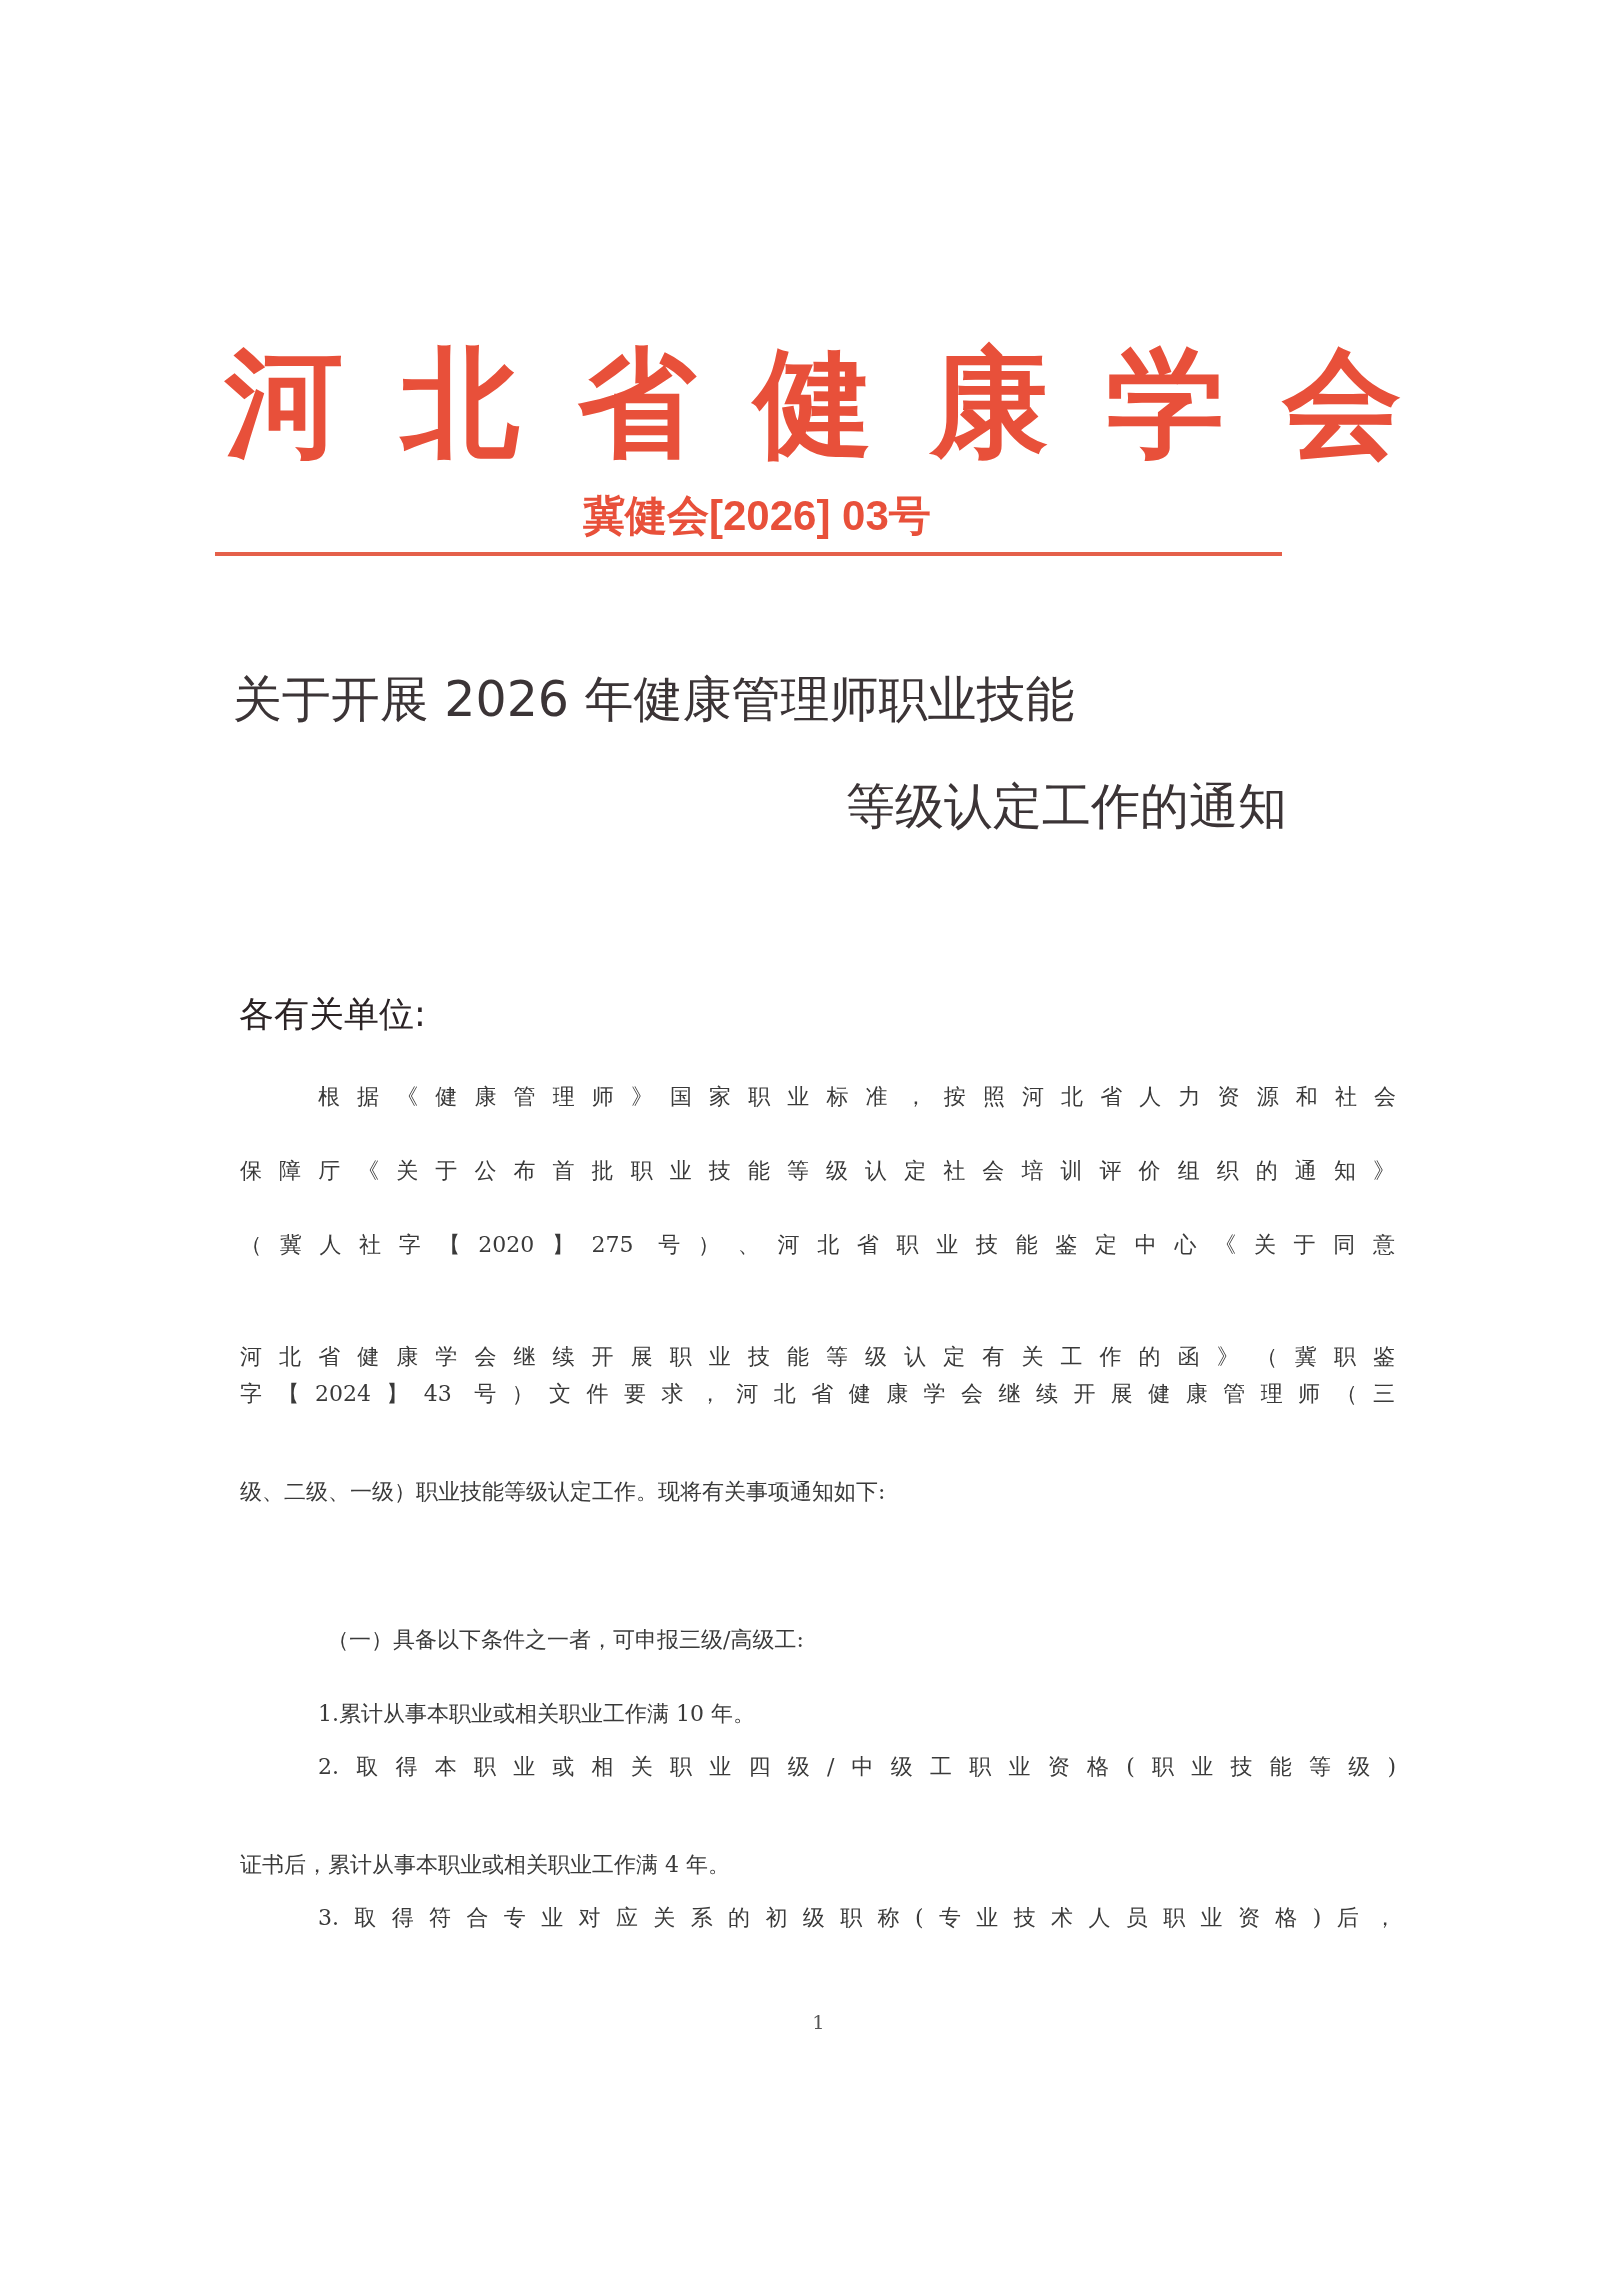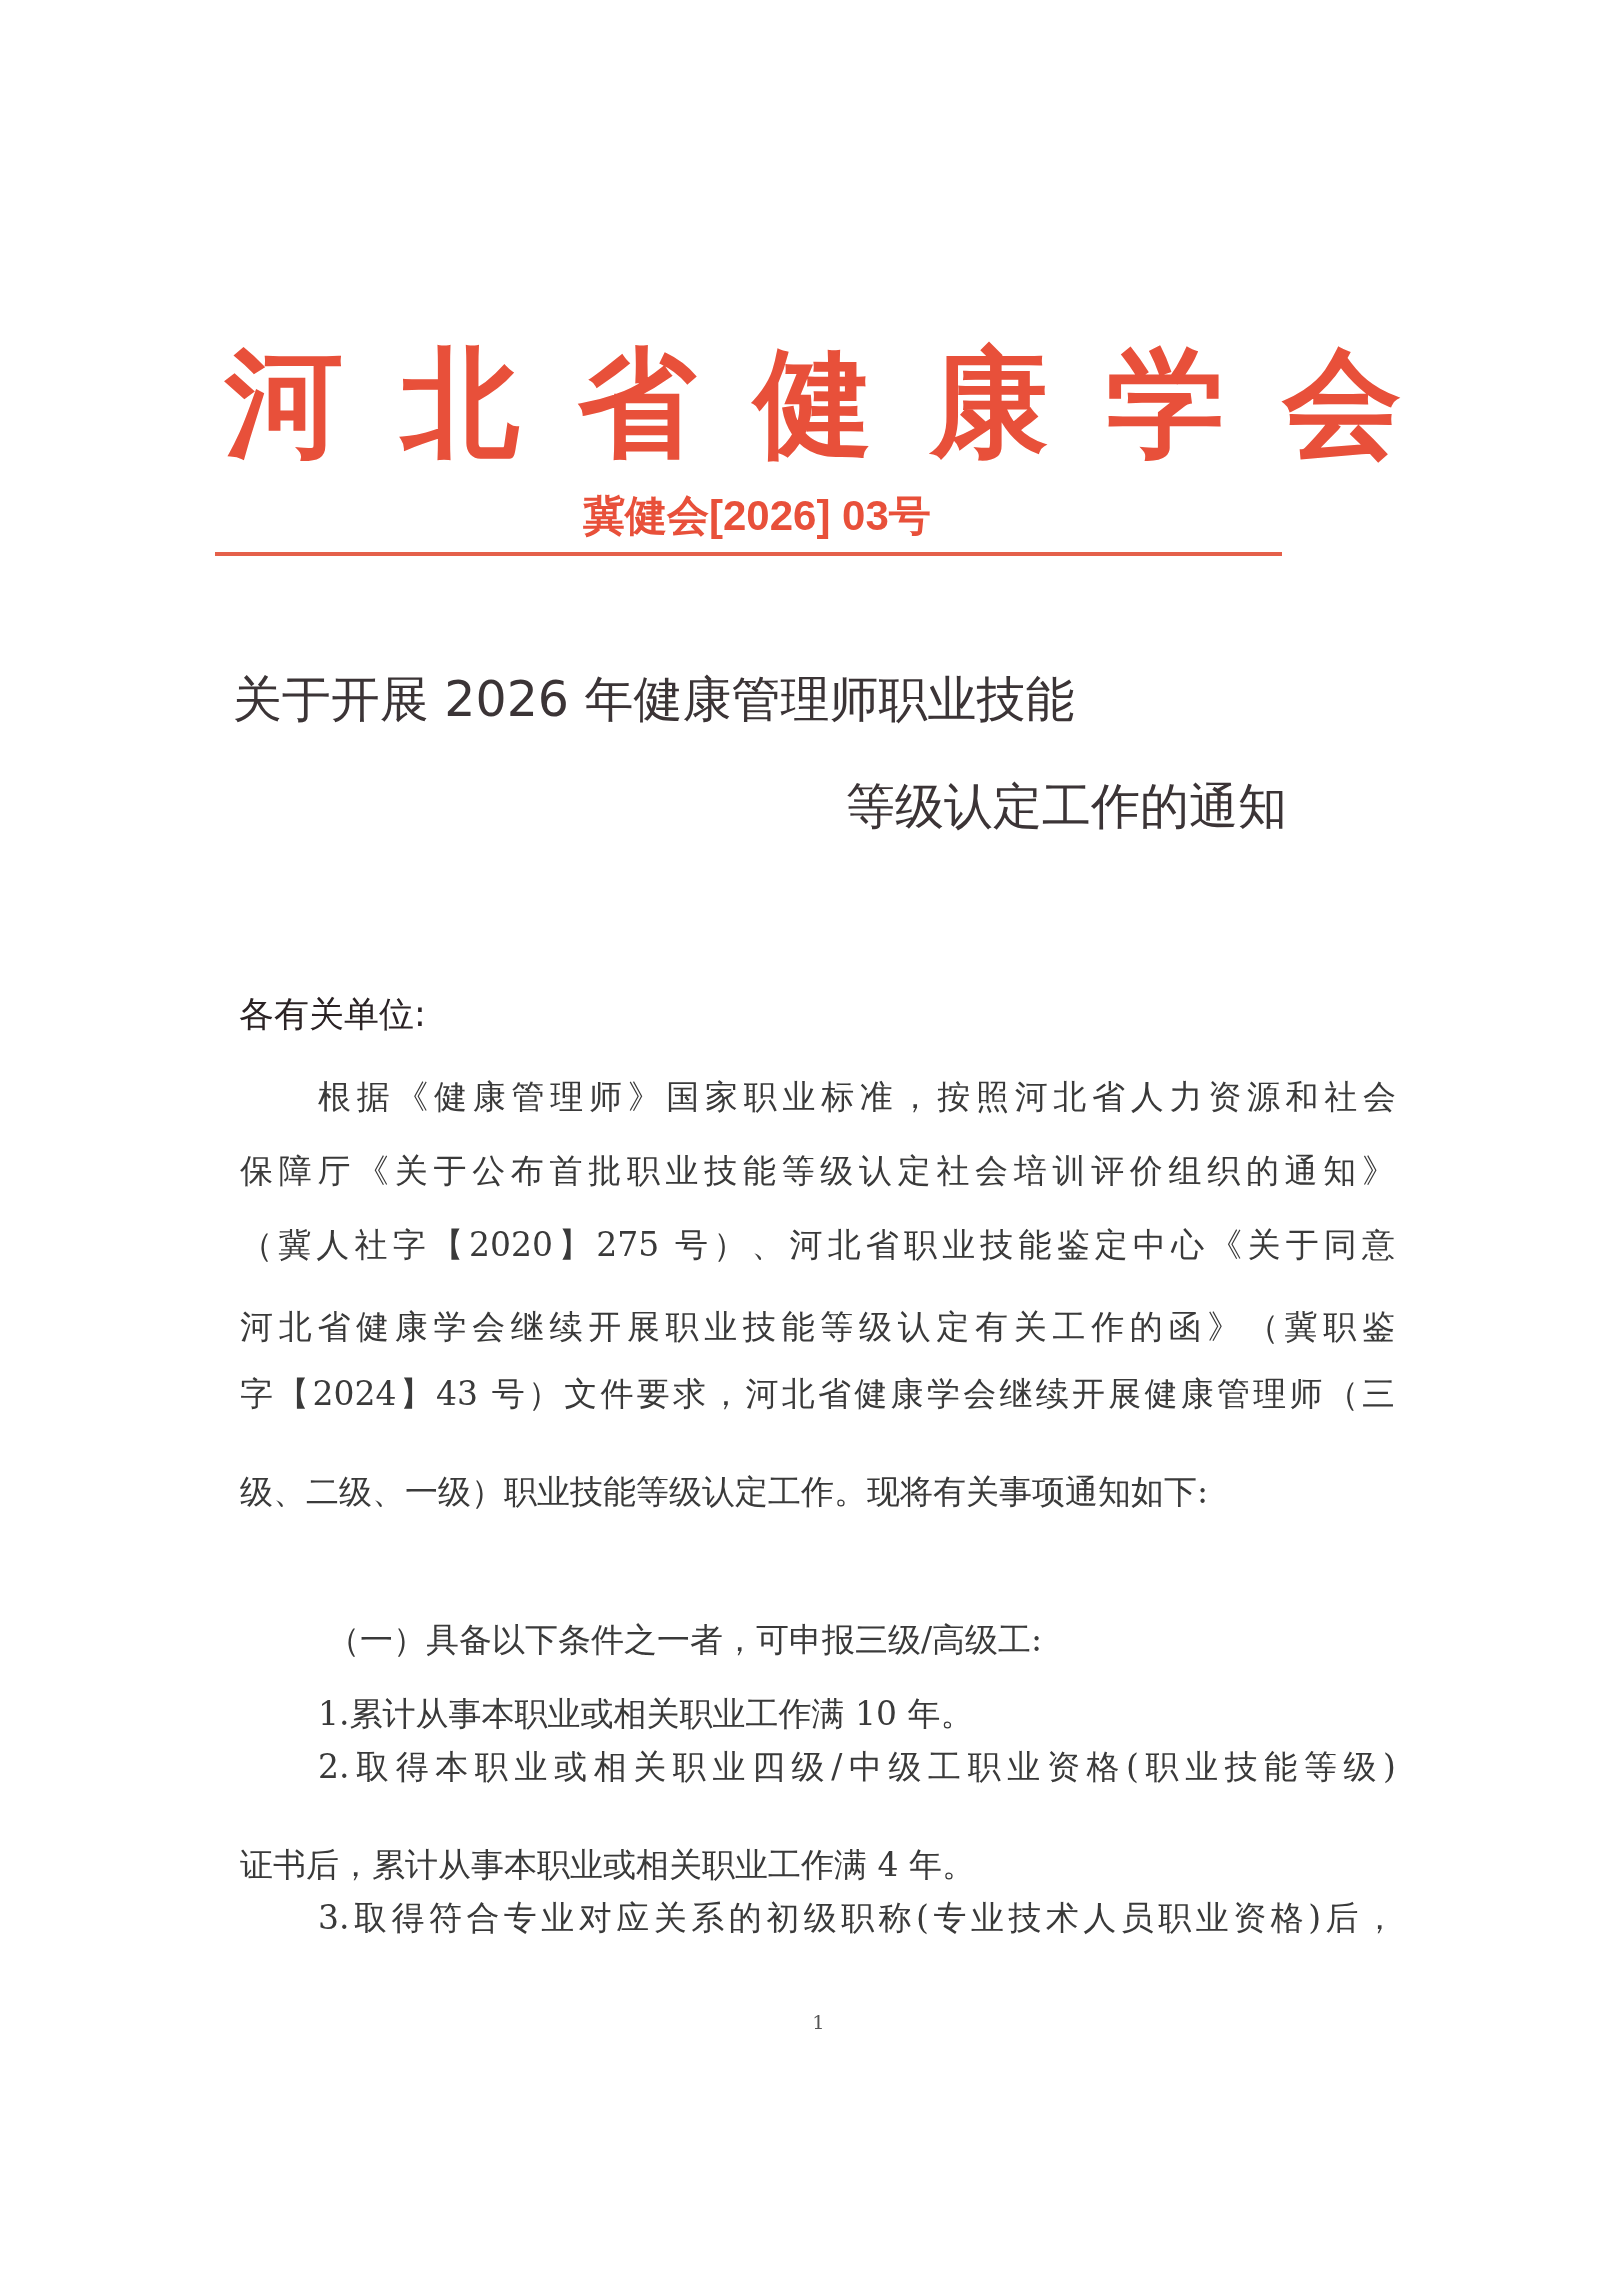--- a/index.html
+++ b/index.html
@@ -35,21 +35,21 @@
     .salutation {
       position: absolute; left: 239px; top: 989px;
       font-family: "DejaVu Sans", "Liberation Sans", sans-serif;
       font-weight: normal; font-size: 35px; color: #2b2325; line-height: 51px;
       white-space: nowrap;
       text-align: right;
     }
     .body-line {
       position: absolute; left: 240px; width: 1155px;
       font-family: "DejaVu Serif", "Liberation Serif", serif;
-      font-size: 33px; color: #3a3a3a; line-height: 51px;
+      font-size: 22px; color: #3a3a3a; line-height: 51px;
       white-space: nowrap; text-align: justify; text-align-last: justify;
     }
     .body-line.last { text-align-last: left; margin-top: 24px; }
     .body-line.indent { left: 318px; width: 1078px; }
     .body-line.indent-more { left: 327px; width: 1069px; }
     .page-number {
       position: absolute; left: 803px; top: 2007px; width: 31px; text-align: center;
       font-family: "DejaVu Serif", "Liberation Serif", serif;
       font-size: 19.4px; color: #555555; line-height: 31px;
     }
@@ -76,21 +76,21 @@
   <div class="red-rule"></div>
 
   <div class="subject subject-1">关于开展 2026 年健康管理师职业技能</div>
   <div class="subject subject-2">等级认定工作的通知</div>
 
   <div class="salutation">各有关单位:</div>
 
   <div class="body-line indent" style="top:1071px">根据《健康管理师》国家职业标准，按照河北省人力资源和社会</div>
   <div class="body-line" style="top:1145px">保障厅《关于公布首批职业技能等级认定社会培训评价组织的通知》</div>
   <div class="body-line" style="top:1219px">（冀人社字【2020】275 号）、河北省职业技能鉴定中心《关于同意</div>
-  <div class="body-line" style="top:1301px">河北省健康学会继续开展职业技能等级认定有关工作的函》（冀职鉴</div>
+  <div class="body-line" style="top:1331px">河北省健康学会继续开展职业技能等级认定有关工作的函》（冀职鉴</div>
   <div class="body-line" style="top:1368px">字【2024】43 号）文件要求，河北省健康学会继续开展健康管理师（三</div>
   <div class="body-line last" style="top:1442px">级、二级、一级）职业技能等级认定工作。现将有关事项通知如下:</div>
   <div class="body-line indent-more last" style="top:1590px">（一）具备以下条件之一者，可申报三级/高级工:</div>
   <div class="body-line indent last" style="top:1664px">1.累计从事本职业或相关职业工作满 10 年。</div>
   <div class="body-line indent" style="top:1741px">2.取得本职业或相关职业四级/中级工职业资格(职业技能等级)</div>
   <div class="body-line last" style="top:1815px">证书后，累计从事本职业或相关职业工作满 4 年。</div>
   <div class="body-line indent" style="top:1892px">3.取得符合专业对应关系的初级职称(专业技术人员职业资格)后，</div>
 
   <div class="page-number">1</div>
 </div>

